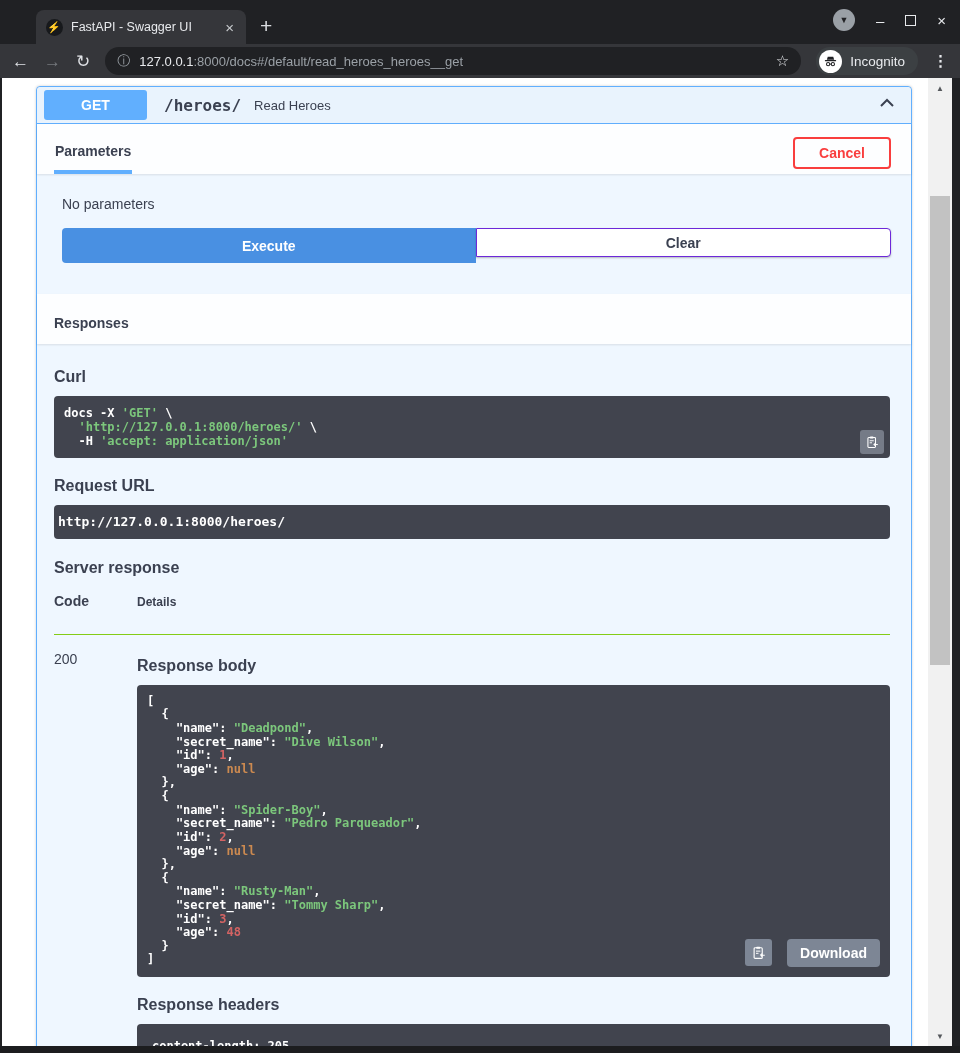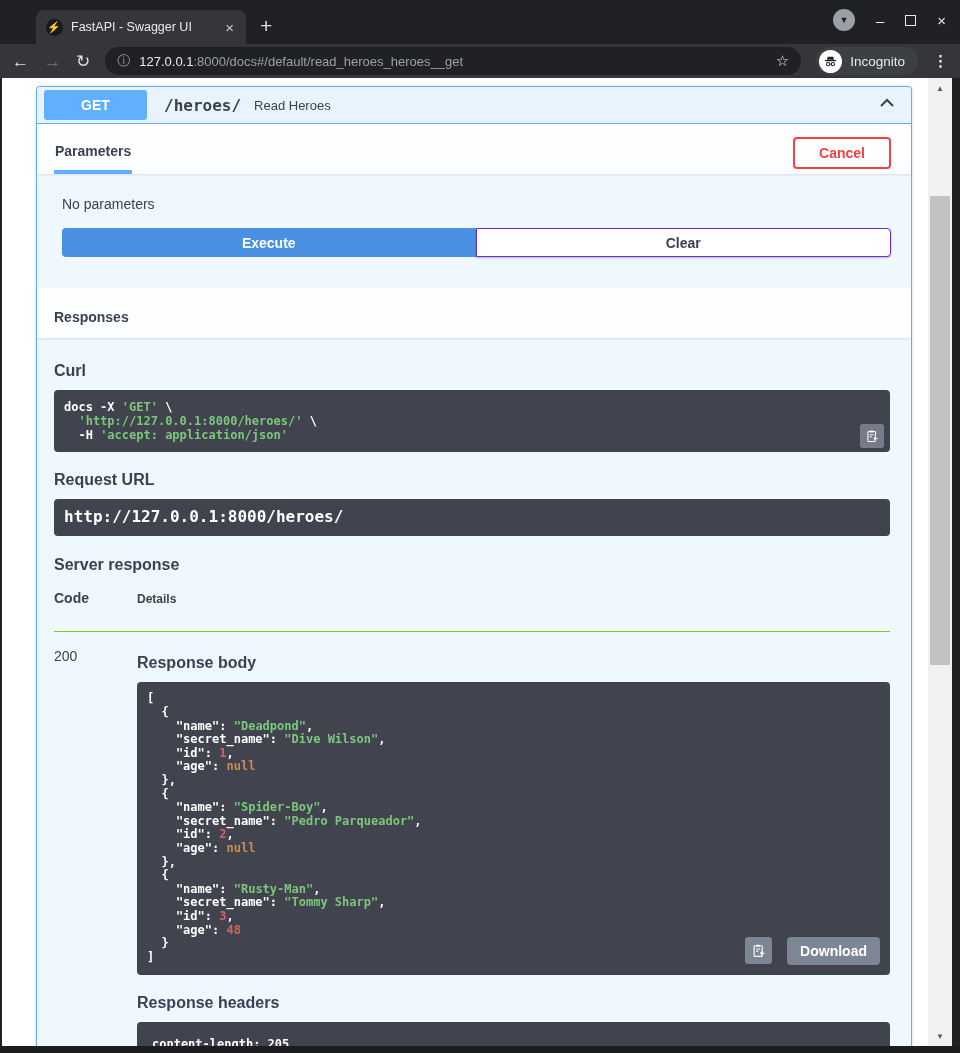--- a/index.html
+++ b/index.html
@@ -50,36 +50,36 @@
   .desc { font-size:13px; color:#3b4151; margin-left:3px; }
   .chevron { margin-left:auto; }
 
   .sec-header { background:rgba(255,255,255,.85); box-shadow:0 1px 2px rgba(0,0,0,.1); display:flex; align-items:stretch; justify-content:space-between; height:50px; padding:7px 20px 0 17px; }
   .params-tab { display:flex; align-items:center; border-bottom:4px solid #61affe; padding:0 1px; }
   .sec-title { font-size:14px; font-weight:bold; color:#3b4151; }
   .cancel-btn { align-self:center; border:2px solid #f93e3e; color:#f93e3e; background:transparent; font-weight:bold; font-size:14px; border-radius:4px; padding:6px 24px; font-family:"Liberation Sans", sans-serif; }
 
   .params-body { padding:22px 25px 16px; font-size:14px; color:#3b4151; }
   .execute-row { display:flex; padding:0 20px 0 25px; margin-bottom:31px; }
-  .execute-btn { flex:1; background:#4990e2; color:#fff; font-weight:bold; font-size:14px; border:none; border-radius:4px 0 0 4px; height:29px; font-family:"Liberation Sans", sans-serif; }
+  .execute-btn { flex:1; background:#4990e2; color:#fff; font-weight:bold; font-size:14px; border:none; border-radius:4px 0 0 4px; height:35px; font-family:"Liberation Sans", sans-serif; }
   .clear-btn { flex:1; background:#fff; color:#3b4151; font-weight:bold; font-size:14px; border:1px solid #6d28d9; border-radius:0 4px 4px 0; height:29px; font-family:"Liberation Sans", sans-serif; box-shadow:0 1px 2px rgba(0,0,0,.25); }
 
   .responses-header { align-items:center; }
   .responses-inner { padding:24px 21px 0 17px; }
   .block-label { font-size:16px; font-weight:bold; color:#3b4151; }
 
   .codeblock { background:#41444e; border-radius:4px; padding:10px; font-family:"DejaVu Sans Mono", monospace; font-size:12px; font-weight:bold; color:#fff; position:relative; }
   .codeblock pre { margin:0; white-space:pre; font:inherit; line-height:1.18; }
   .tk-p { color:#ffffff; } .tk-s { color:#7cc77c; } .tk-n { color:#d36363; } .tk-u { color:#cc8a50; }
 
   .curl-label { margin:0 0 10px; }
   .copy-btn { position:absolute; right:6px; bottom:4px; width:24px; height:24px; background:#757b87; border:none; border-radius:3px; display:flex; align-items:center; justify-content:center; }
 
   .requrl-label { margin:19px 0 10px; }
-  .url-block { padding:9px 10px; font-size:16px; }
+  .url-block { padding:9px 4px; font-size:13px; }
 
   .server-label { margin:20px 0 14px; }
   .tbl-head { display:flex; align-items:baseline; padding:2px 0 25px; border-bottom:1px solid #84cc16; }
   .code-col { width:83px; font-size:14px; font-weight:bold; color:#3b4151; }
   .details-col { font-size:12px; font-weight:bold; color:#3b4151; }
   .tbl-row { display:flex; padding-top:16px; }
   .code-val { width:83px; font-size:14px; color:#3b4151; }
   .details-cell { flex:1; min-width:0; }
   .respbody-label { margin:6px 0 10px; }
   .body-block pre { line-height:1.135; }

